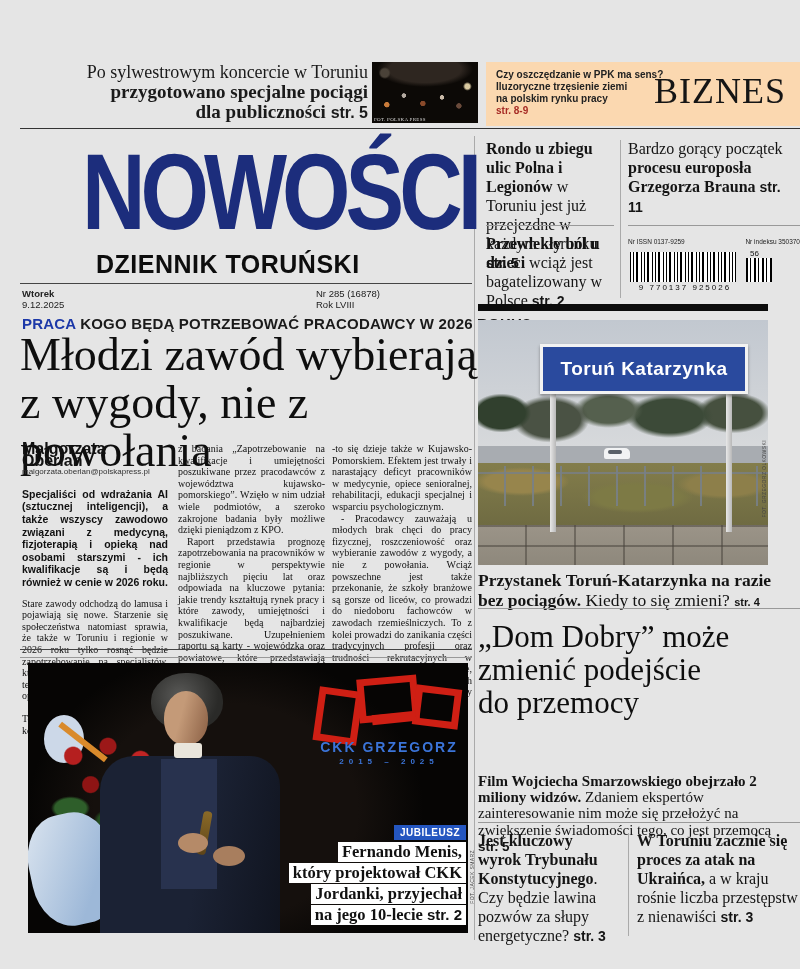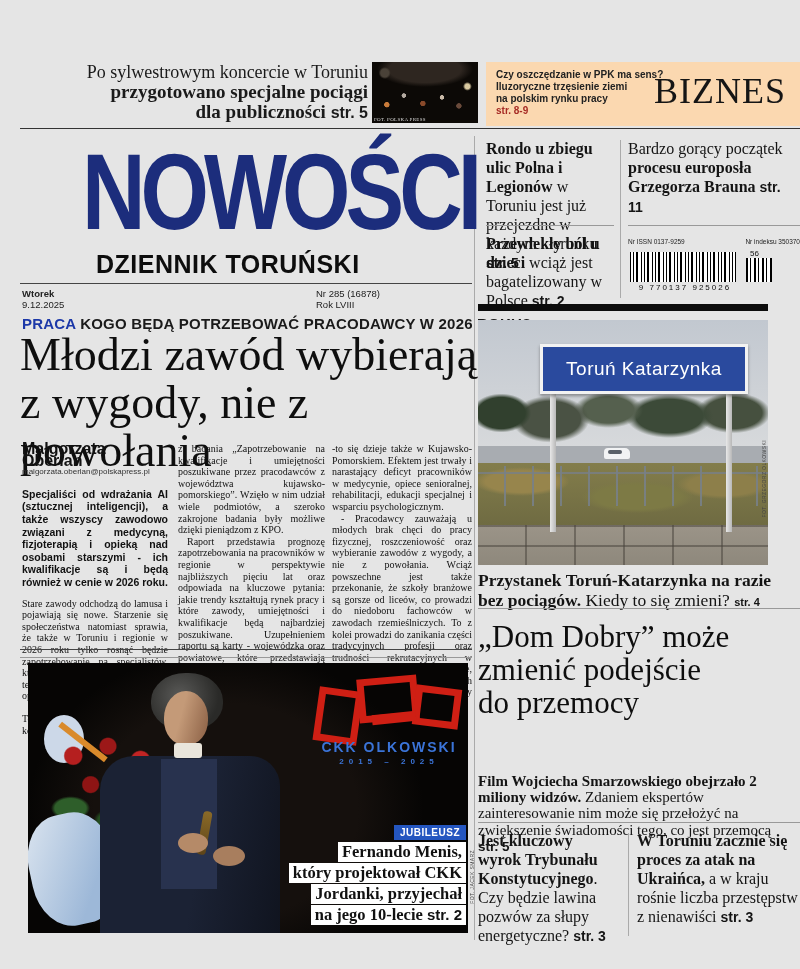--- a/index.html
+++ b/index.html
@@ -86,21 +86,21 @@
   .kat-fence{position:absolute;left:0;top:146px;width:290px;height:40px;background:
      repeating-linear-gradient(90deg,transparent 0 26px,rgba(120,128,135,.9) 26px 28px);}
   .kat-fence:after{content:"";position:absolute;left:0;top:6px;width:290px;height:2px;background:rgba(120,128,135,.8);}
   .kat-pave{position:absolute;left:0;top:205px;width:290px;height:40px;background:
      repeating-linear-gradient(90deg,transparent 0 47px,rgba(70,65,58,.5) 47px 49px),
      repeating-linear-gradient(0deg,transparent 0 18px,rgba(70,65,58,.5) 18px 20px),
      linear-gradient(#9b9488,#8e887c);}
   .kat-post{position:absolute;top:66px;width:6px;height:146px;background:linear-gradient(90deg,#e8e8e8,#b8b8b8);}
   .kat-sign{position:absolute;left:62px;top:24px;width:202px;height:44px;background:#2a4a9e;
      border:3px solid #f2f2f2;box-shadow:0 2px 3px rgba(0,0,0,.35);display:flex;align-items:center;justify-content:center;}
-  .kat-sign span{color:#fff;font-family:"Liberation Sans",sans-serif;font-size:19px;font-weight:400;letter-spacing:.5px;}
+  .kat-sign span{color:#fff;font-family:"Liberation Sans",sans-serif;font-size:19px;font-weight:700;letter-spacing:.5px;}
   .vcredit{position:absolute;writing-mode:vertical-rl;transform:rotate(180deg);font-size:5px;
      font-family:"Liberation Sans",sans-serif;color:#444;letter-spacing:.4px;}
   .kat-caption{left:478px;top:570px;width:316px;font-size:17.5px;line-height:20px;color:#141414;}
   .kat-caption .pg{font-family:"Liberation Sans",sans-serif;font-weight:bold;font-size:11px;}
 
   
   .dd-head{left:478px;top:620px;width:320px;font-size:31px;line-height:33px;color:#0e0e0e;}
   .dd-lead{left:478px;top:733px;width:308px;font-size:15px;line-height:16.2px;color:#141414;margin-top:40px;}
   .dd-lead .pg{font-family:"Liberation Sans",sans-serif;font-weight:bold;font-size:13.5px;}
 
@@ -293,21 +293,21 @@
     <span>a w kraju rośnie liczba przestępstw z nienawiści</span>
     <span class="pg">str. 3</span>
   </div>
 
   <div class="abs menis">
     <div class="m-screen">
       <div class="m-logo-r1"></div>
       <div class="m-logo-r2"></div>
       <div class="m-logo-r3"></div>
       <div class="m-logo-bar"></div>
-      <div class="m-ckk">CKK OLKOWSKI</div>
+      <div class="m-ckk">CKK GRZEGORZ</div>
       <div class="m-years">2015 – 2025</div>
     </div>
     <div class="m-glove"></div>
     <div class="m-stick"></div>
     <div class="m-flowers"></div>
     <div class="m-leaves"></div>
     <div class="m-wrap"></div>
     <div class="m-suit"></div>
     <div class="m-shirt"></div>
     <div class="m-hair"></div>

